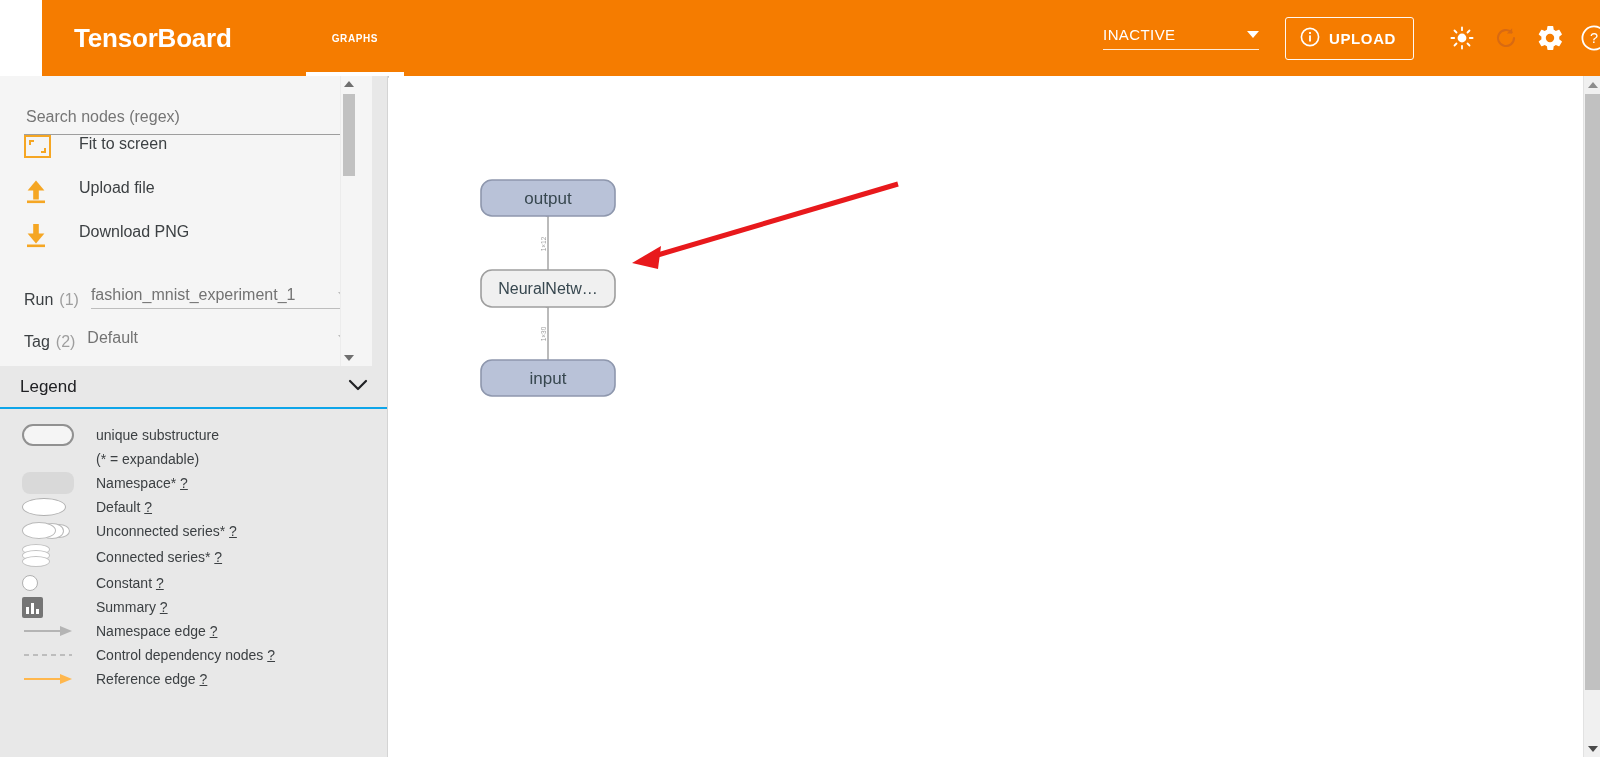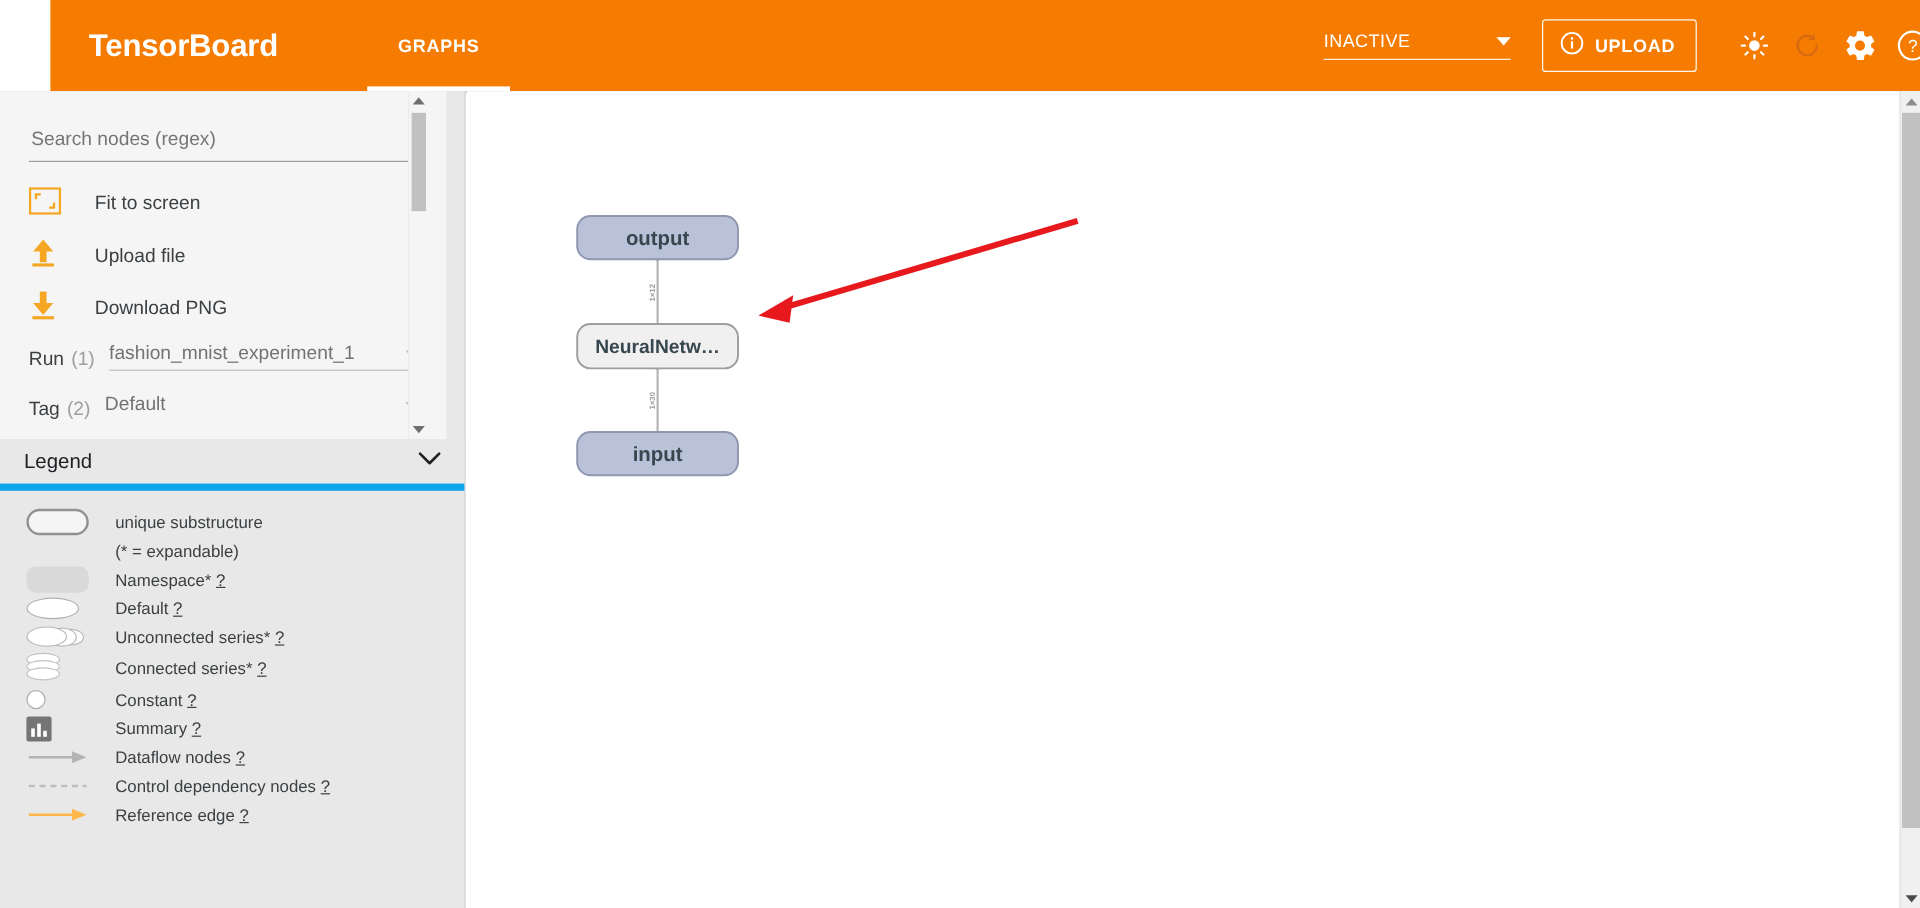--- a/index.html
+++ b/index.html
@@ -27,21 +27,21 @@
     letter-spacing: -0.2px;
     margin-left: 32px;
     white-space: nowrap;
   }
   .tabs { display: flex; align-items: stretch; height: 76px; margin-left: 74px; }
   .tab {
     position: relative;
     display: flex; align-items: center; justify-content: center;
     padding: 2px 26px;
     color: #ffffff;
-    font-size: 15px;
+    font-size: 10px;
     font-weight: bold;
     letter-spacing: 0.6px;
     cursor: pointer;
     height: 76px;
   }
   .tab.active::after {
     content: "";
     position: absolute;
     left: 0; right: 0; bottom: 0;
     height: 4px;
@@ -118,21 +118,21 @@
   .search-input {
     border: none; outline: none; background: transparent;
     font-family: "Liberation Sans", sans-serif;
     font-size: 16px;
     color: #424242;
     width: 100%;
   }
   .search-input::placeholder { color: #757575; }
 
   .tool-row {
-    display: flex; align-items: flex-end;
+    display: flex; align-items: flex-start;
     height: 44px;
     margin: 0 24px;
     cursor: pointer;
   }
   .tool-row .ico { width: 36px; display: flex; align-items: center; }
   .tool-row .lbl { font-size: 16px; color: #3c4043; margin-left: 19px; }
 
   .sel-row {
     display: flex; align-items: flex-end;
     margin: 8px 24px 4px 24px;
@@ -183,21 +183,21 @@
     border-radius: 0;
   }
 
   
   .legend-head {
     position: absolute; top: 290px; left: 0;
     width: 388px; height: 43px;
     display: flex; align-items: center;
     padding: 0 20px 0 20px;
     background: #e8e8e8;
-    border-bottom: 6px solid #0ea5e9;
+    border-bottom: 2px solid #0ea5e9;
     cursor: pointer;
   }
   .legend-head .t { font-size: 17px; color: #202124; }
   .legend-head .chev { margin-left: auto; }
 
   .legend-body { position: absolute; top: 333px; left: 0; width: 388px; padding-top: 14px; }
   .lg-row {
     display: flex; align-items: center;
     min-height: 24px;
     padding: 1px 0;
@@ -224,21 +224,20 @@
   .sw-summary { width: 21px; height: 21px; background: #757575; border-radius: 2px; display: flex; align-items: flex-end; justify-content: center; gap: 2px; padding-bottom: 4px; }
   .sw-summary b { display: block; width: 3px; background: #ffffff; }
 
   
   .canvas {
     position: absolute;
     top: 76px; left: 389px;
     width: 1211px; height: 681px;
     background: #ffffff;
     overflow: hidden;
-    font-weight: bold;
   }
   .graph-svg { position: absolute; top: 0; left: 0; }
 
   
   .rt-scroll {
     position: absolute; top: 76px; right: 0;
     width: 17px; height: 681px;
     background: #f0f0f0;
     border-left: 1px solid #e2e2e2;
   }
@@ -503,21 +502,21 @@
       </div>
 
       <div class="lg-row">
         <span class="lg-swatch">
           <svg width="54" height="14" viewBox="0 0 54 14">
             <line x1="2" y1="7" x2="40" y2="7" stroke="#b4b4b4" stroke-width="2"></line>
             <path d="M38 2 L50 7 L38 12 Z" fill="#b4b4b4"></path>
           </svg>
         </span>
         <span class="lg-txt">
-          <span>Dataflow nodes</span>
+          <span>Namespace edge</span>
           <span class="q">?</span>
         </span>
       </div>
 
       <div class="lg-row">
         <span class="lg-swatch">
           <svg width="54" height="14" viewBox="0 0 54 14">
             <line x1="2" y1="7" x2="50" y2="7" stroke="#bdbdbd" stroke-width="2" stroke-dasharray="5,4"></line>
           </svg>
         </span>

